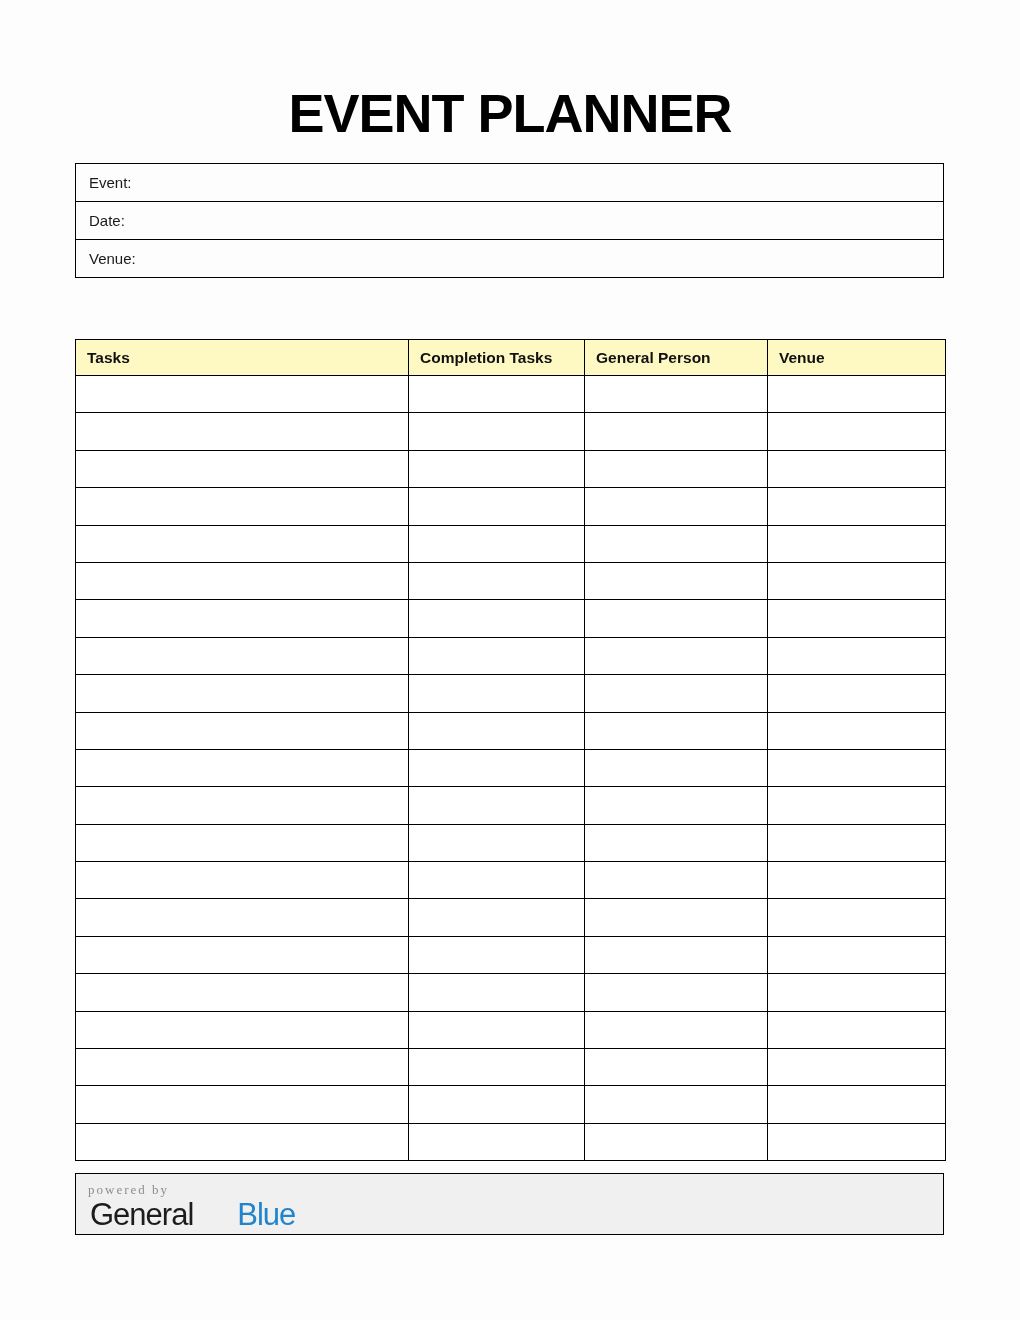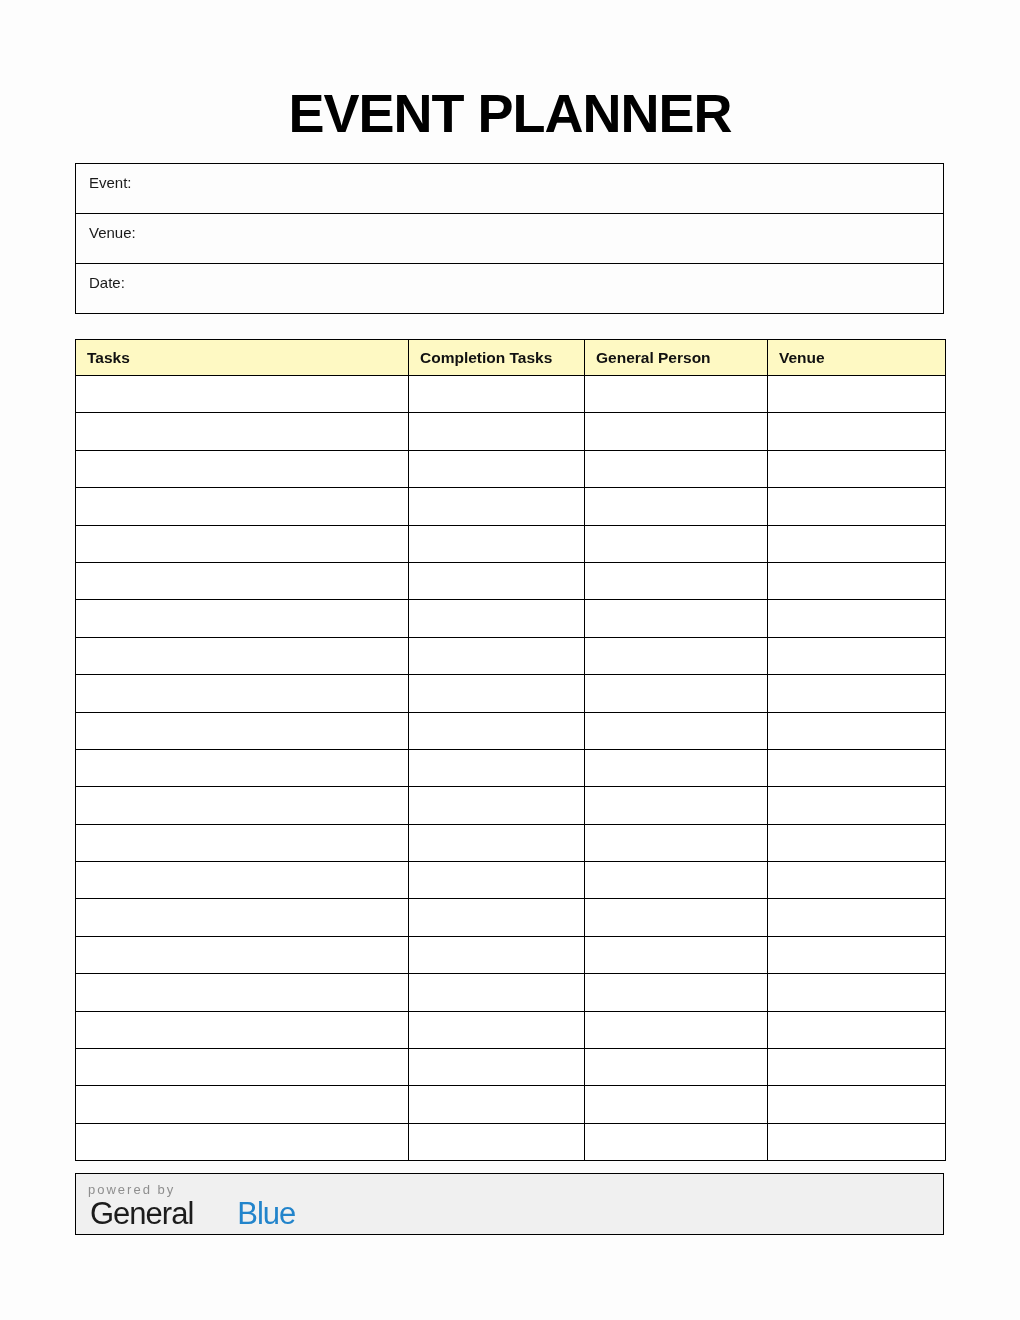--- a/index.html
+++ b/index.html
@@ -29,21 +29,21 @@
   .info-table {
     position: absolute;
     left: 75px;
     top: 163px;
     width: 869px;
     border-collapse: collapse;
   }
   .info-table td {
     border: 1.6px solid #000;
     height: 37px;
-    padding: 0 0 12px 13px;
+    padding: 0 0 0 13px;
     font-size: 15px;
     vertical-align: middle;
     background: #fdfdfd;
   }
   
   .task-table {
     position: absolute;
     left: 75px;
     top: 339px;
     width: 870px;
@@ -77,20 +77,21 @@
     height: 60px;
     background: #f0f0f0;
     border: 1.6px solid #000;
     box-sizing: content-box;
   }
   .powered-by {
     margin: 8px 0 0 12px;
     font-size: 13px;
     letter-spacing: 2px;
     color: #8e8e8e;
+    font-family: Liberation Serif, serif;
   }
   .brand {
     margin: 1px 0 0 7px;
     font-size: 31px;
     line-height: 1;
     letter-spacing: -1px;
     font-weight: 400;
     white-space: nowrap;
   }
   .brand-first  { color: #1c1c1c; margin-left: 7px; }
@@ -105,26 +106,26 @@
 
   <table class="info-table">
     <tbody>
       <tr>
         <td>
           <span>Event:</span>
         </td>
       </tr>
       <tr>
         <td>
+          <span>Date:</span>
+        </td>
+      </tr>
+      <tr>
+        <td>
           <span>Venue:</span>
-        </td>
-      </tr>
-      <tr>
-        <td>
-          <span>Date:</span>
         </td>
       </tr>
     </tbody>
   </table>
 
   <table class="task-table">
     <colgroup>
       <col style="width:333px">
       <col style="width:176px">
       <col style="width:183px">

